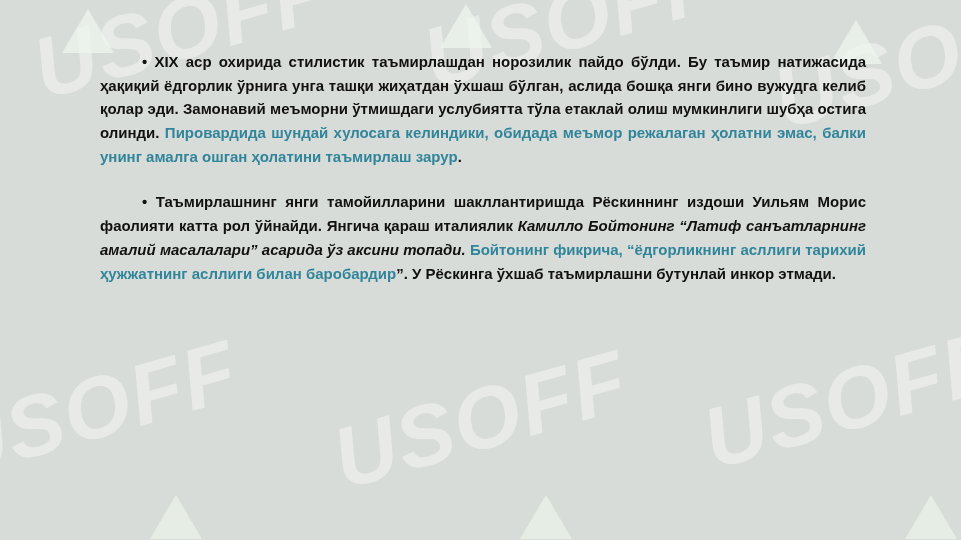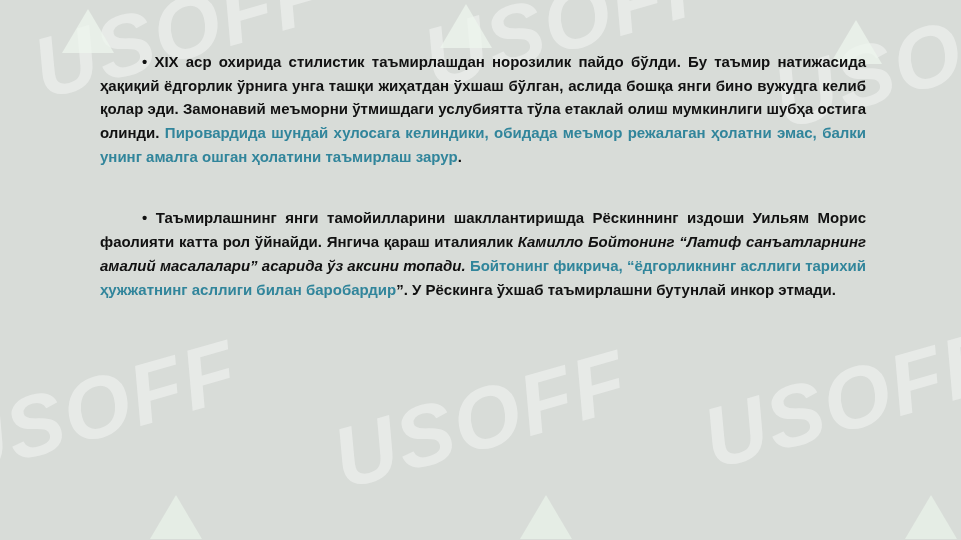--- a/index.html
+++ b/index.html
@@ -77,21 +77,21 @@
     position: relative;
     margin: 0 0 8px 0;
     color: #111111;
     font-size: 15px;
     line-height: 1.58;
     text-align: justify;
     text-indent: 42px;
     font-weight: bold;
   }
   .para.second {
-    margin-top: 38px;
+    margin-top: 22px;
   }
   .bullet {
     font-weight: bold;
     font-size: 15px;
     color: #111111;
   }
   .teal {
     color: #31859b;
   }
   .ital {

